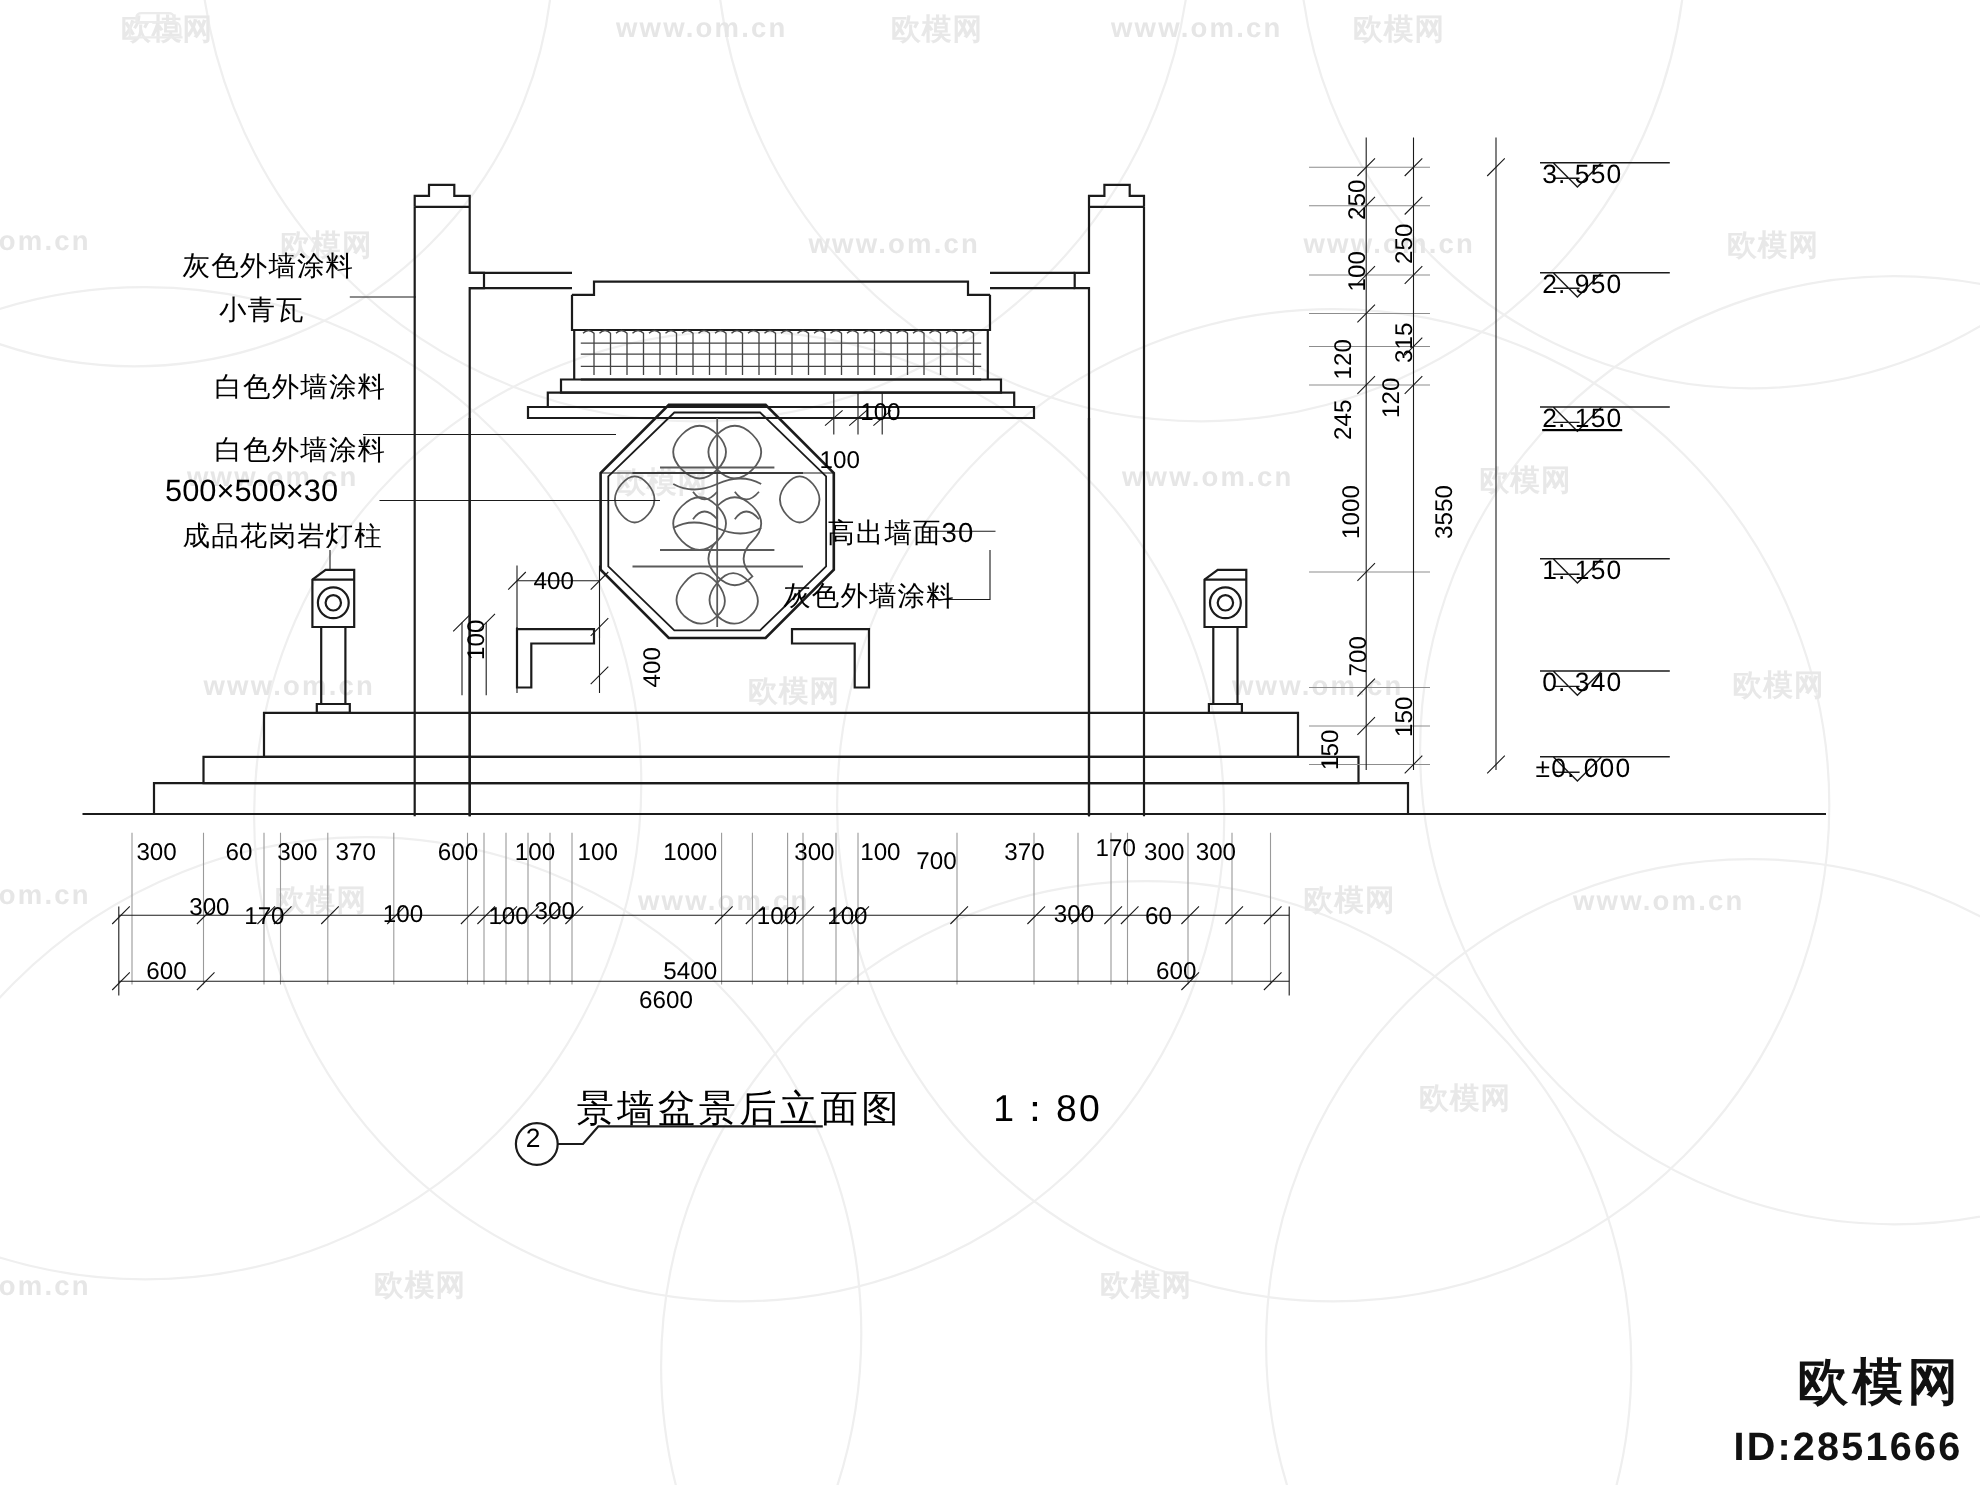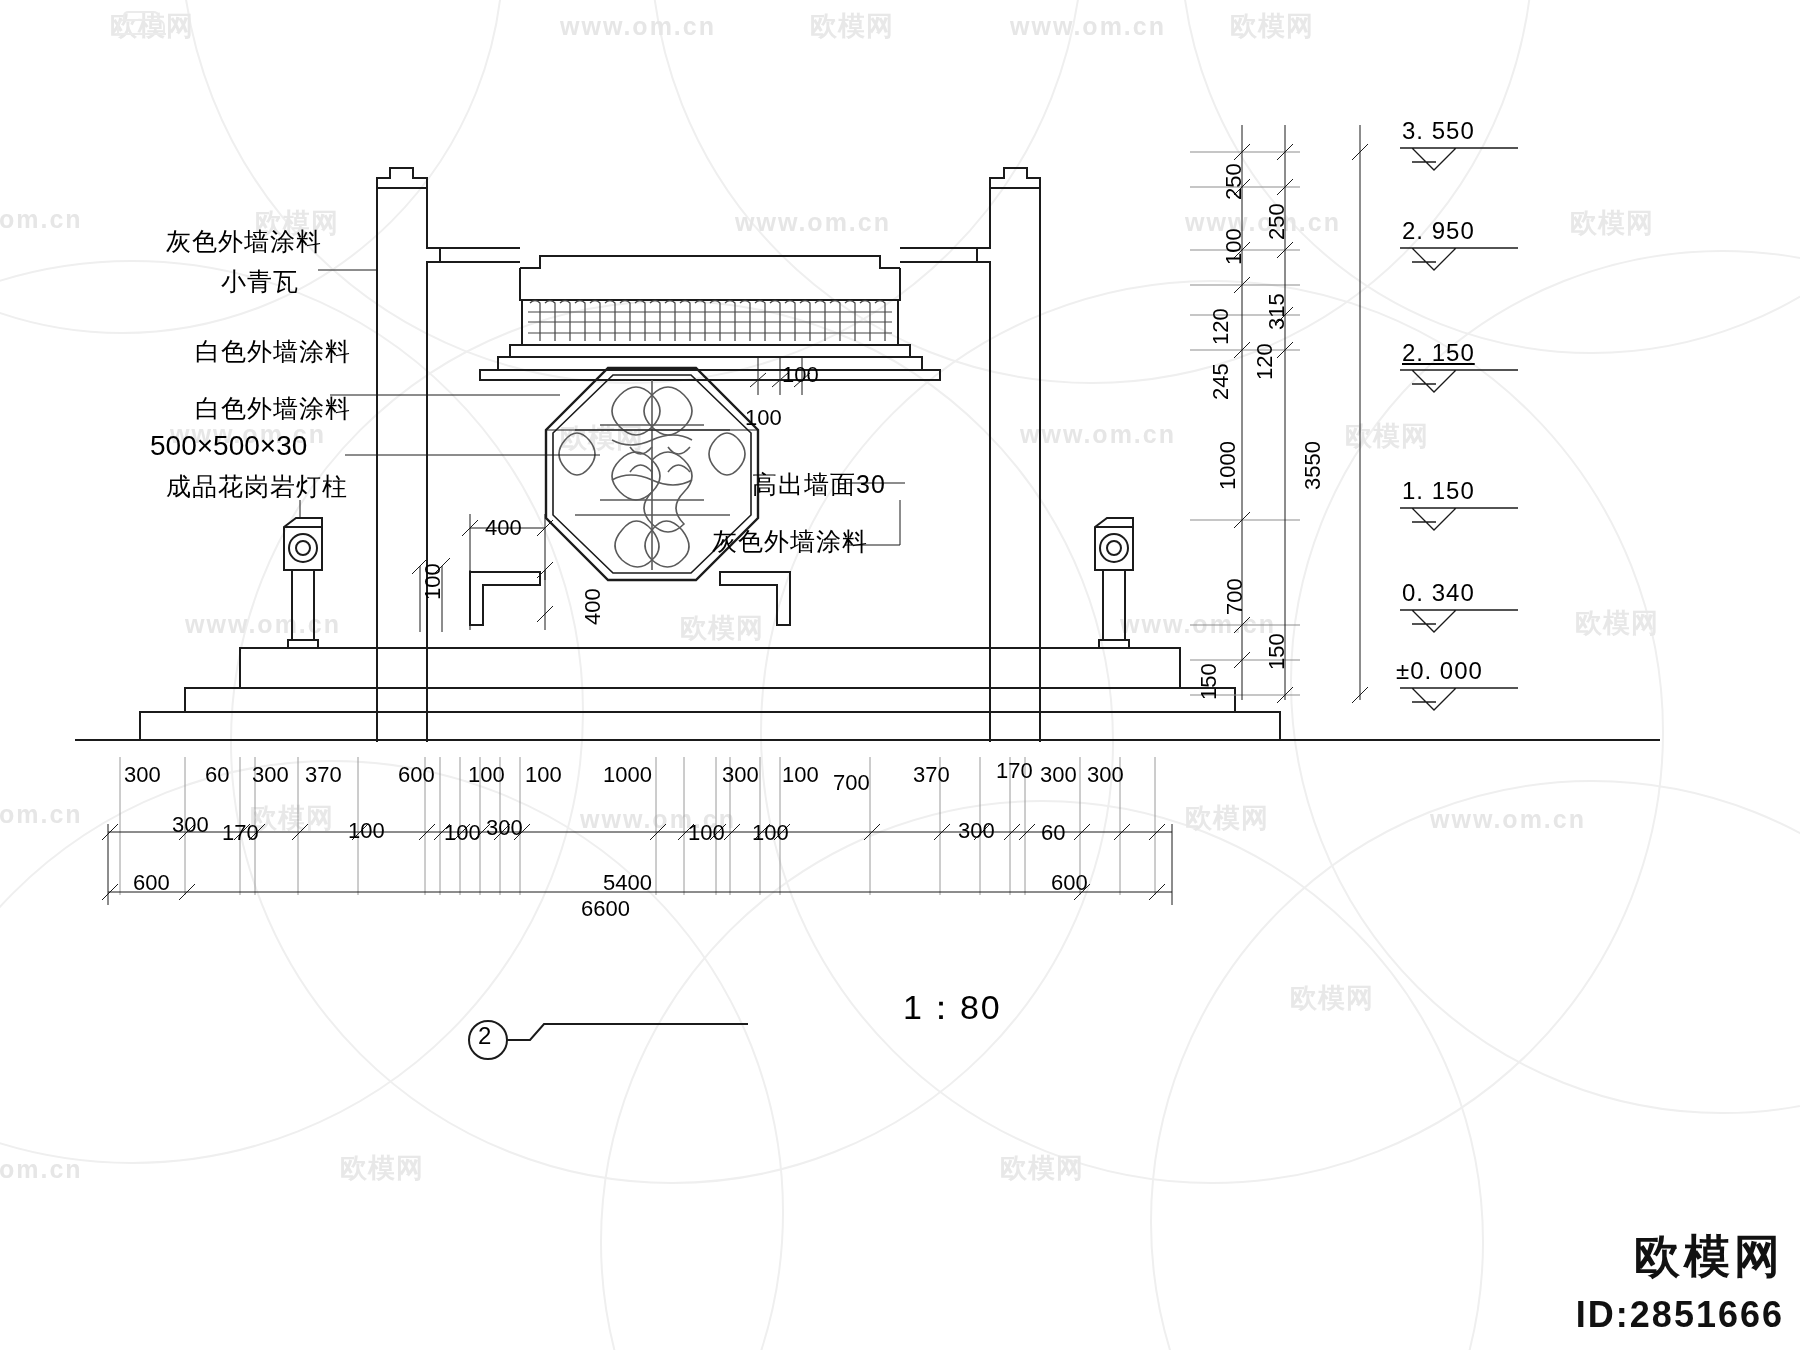--- a/index.html
+++ b/index.html
@@ -11,21 +11,21 @@
   .wm{position:absolute;pointer-events:none;user-select:none;}
   .wm-txt{color:#e6e6e6;font-size:25px;letter-spacing:2px;font-weight:700;white-space:nowrap;}
   .wm-logo{color:#e8e8e8;font-size:27px;font-weight:700;white-space:nowrap;letter-spacing:1px;}
   .wm-arc{position:absolute;border:2px solid #efefef;border-radius:50%;pointer-events:none;}
   .wm-sofa{position:absolute;width:58px;height:28px;pointer-events:none;}
   .wm-sofa svg{display:block;}
   .lbl{position:absolute;white-space:nowrap;font-family:"Liberation Sans","DejaVu Sans",sans-serif;}
   .cn{font-size:25px;letter-spacing:1px;margin-left:40px;}
   .num{font-size:22px;font-family:"Liberation Sans","DejaVu Sans",sans-serif;}
   .rot{transform-origin:0 0;transform:rotate(-90deg);}
-  .lvl-txt{position:absolute;font-size:24px;letter-spacing:1px;}
+  .lvl-txt{position:absolute;font-size:24px;letter-spacing:1px;margin-top:28px;}
   svg{overflow:visible;}
   .brand{position:absolute;right:16px;bottom:14px;text-align:right;}
   .brand-name{font-size:46px;font-weight:700;letter-spacing:4px;color:#111;}
   .brand-id{font-size:36px;font-weight:700;letter-spacing:2px;color:#111;margin-top:6px;}
 </style>
 </head>
 <body>
 
 <div id="stage">
 
@@ -193,21 +193,21 @@
       <path d="M318,270 L378,270"></path>
       <path d="M330,395 L560,395"></path>
       <path d="M345,455 L600,455"></path>
       <path d="M300,500 L300,518"></path>
       <path d="M845,483 L905,483"></path>
       <path d="M845,545 L900,545 L900,500"></path>
     </g>
   </svg>
 
   <div class="lbl cn" style="left:126px;top:225px;">灰色外墙涂料</div>
-  <div class="lbl cn" style="left:181px;top:265px;">小青瓦</div>
+  <div class="lbl cn" style="left:159px;top:265px;">小青瓦</div>
   <div class="lbl cn" style="left:155px;top:335px;">白色外墙涂料</div>
   <div class="lbl cn" style="left:155px;top:392px;">白色外墙涂料</div>
   <div class="lbl num" style="left:150px;top:430px;font-size:28px;">500×500×30</div>
   <div class="lbl cn" style="left:126px;top:470px;">成品花岗岩灯柱</div>
   <div class="lbl cn" style="left:712px;top:468px;">高出墙面30</div>
   <div class="lbl cn" style="left:672px;top:525px;">灰色外墙涂料</div>
 
   <svg style="position:absolute;left:740px;top:355px;width:120px;height:70px;">
     <g stroke="#1b1b1b" stroke-width="1" fill="none">
       <path d="M18,2 L18,40 M40,2 L40,40 M62,2 L62,40"></path>
@@ -342,20 +342,21 @@
   <div class="lbl num" style="left:688px;top:820px;">100</div>
   <div class="lbl num" style="left:752px;top:820px;">100</div>
   <div class="lbl num" style="left:958px;top:818px;">300</div>
   <div class="lbl num" style="left:1041px;top:820px;">60</div>
 
   <div class="lbl num" style="left:133px;top:870px;">600</div>
   <div class="lbl num" style="left:603px;top:870px;">5400</div>
   <div class="lbl num" style="left:1051px;top:870px;">600</div>
   <div class="lbl num" style="left:581px;top:896px;">6600</div>
 
+  <div class="lbl" style="left:524px;top:985px;font-size:34px;letter-spacing:3px;">景墙盆景后立面图</div>
   <div class="lbl" style="left:903px;top:985px;font-size:34px;letter-spacing:2px;">1：80</div>
 
   <svg style="position:absolute;left:440px;top:1000px;width:380px;height:70px;">
     <g stroke="#1b1b1b" stroke-width="2" fill="none">
       <circle cx="48" cy="40" r="19"></circle>
       <path d="M67,40 L90,40 L104,24 L308,24"></path>
     </g>
   </svg>
   <div class="lbl" style="left:478px;top:1022px;font-size:24px;">2</div>
 

